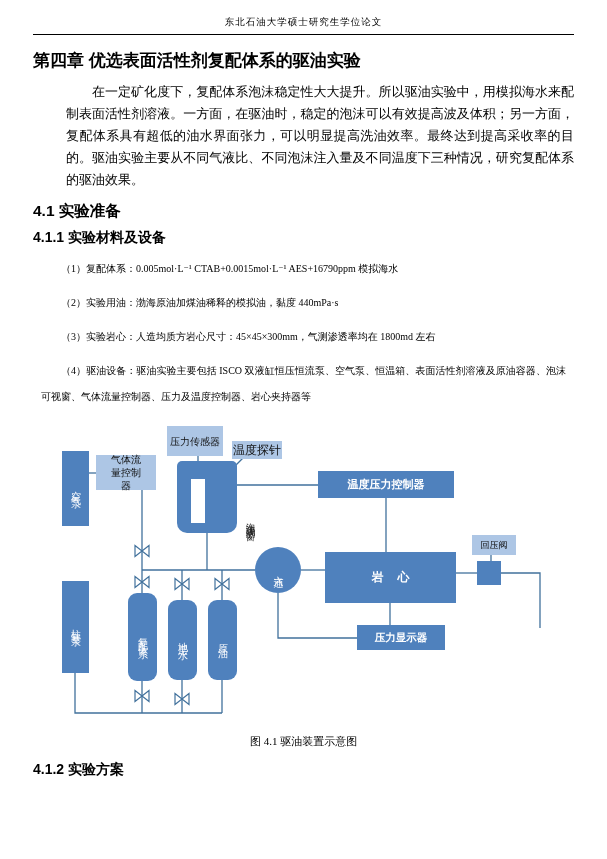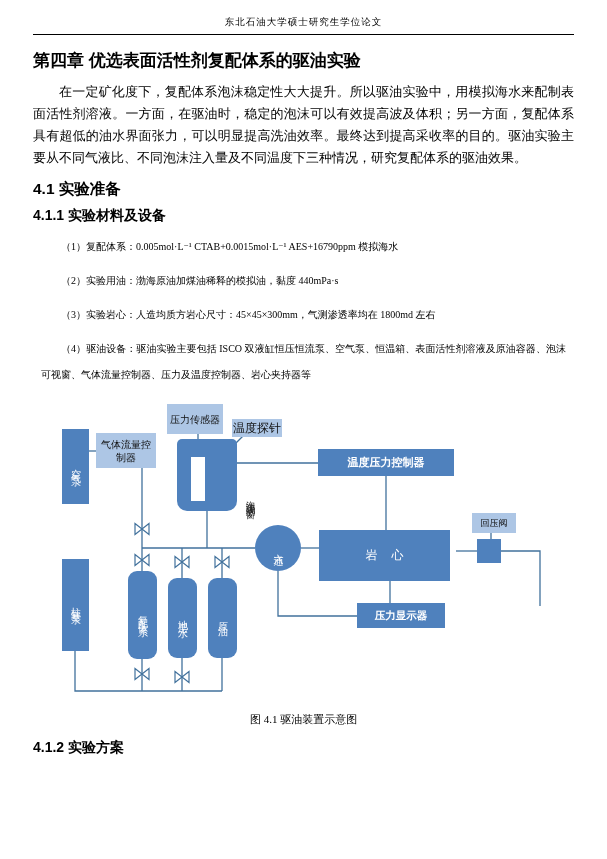--- a/index.html
+++ b/index.html
@@ -27,21 +27,21 @@
     font-weight:bold;
     font-size:17px;
     margin:14px 0 9px 0;
   }
   .body-text {
     font-size:13px;
     line-height:22px;
     text-align:justify;
     margin:0 0 6px 0;
   }
-  .indent { text-indent:2em; }
+  .indent { text-indent:2em;margin-left:33px; }
   .sec1 {
     font-family:"Liberation Sans","DejaVu Sans",sans-serif;
     font-weight:bold;
     font-size:15.5px;
     margin:10px 0 7px 0;
   }
   .sec2 {
     font-family:"Liberation Sans","DejaVu Sans",sans-serif;
     font-weight:bold;
     font-size:14px;
@@ -78,32 +78,32 @@
     color:#111;
   }
   .vtext {
     writing-mode:vertical-rl;
     text-orientation:upright;
     letter-spacing:4px;
   }
   .rounded { border-radius:9px; }
   
   .b-airpump   { left:7px;   top:33px;  width:27px;  height:75px;  font-size:10px; }
-  .b-gasflow   { left:41px;  top:37px;  width:60px;  height:35px;  font-size:10px; line-height:13px; padding:2px; }
+  .b-gasflow   { left:41px;  top:37px;  width:60px;  height:35px;  font-size:10px; line-height:13px; padding:12px; }
   .b-psensor   { left:112px; top:8px;   width:56px;  height:30px;  font-size:10px; line-height:13px; padding:2px; }
   .b-vessel    { left:122px; top:43px;  width:60px;  height:72px;  border-radius:5px 5px 10px 10px; }
   .b-vessel .window {
     position:absolute; left:14px; top:18px; width:14px; height:44px;
     background:#fff;
   }
   .b-tprobe    { left:177px; top:23px;  width:50px;  height:18px;  font-size:12px; }
   .b-tpctrl    { left:263px; top:53px;  width:136px; height:27px;  font-size:11px; font-weight:bold; }
   .lbl-window  { left:188px; top:64px;  width:14px;  height:76px;  font-size:9.5px; color:#222; letter-spacing:2px; }
   .b-sixway    { left:200px; top:129px; width:46px;  height:46px;  border-radius:50%; font-size:10px; letter-spacing:2px; }
-  .b-core      { left:264px; top:134px; width:131px; height:51px;  font-size:12px; font-weight:normal; letter-spacing:14px; text-indent:14px; }
+  .b-core      { left:270px; top:134px; width:131px; height:51px;  font-size:12px; font-weight:bold; letter-spacing:14px; text-indent:14px; }
   .b-bpvlabel  { left:417px; top:117px; width:44px;  height:20px;  font-size:9px; }
   .b-bpv       { left:422px; top:143px; width:24px;  height:24px; }
   .b-pdisplay  { left:302px; top:207px; width:88px;  height:25px;  font-size:10.5px; font-weight:bold; }
   .b-plunger   { left:7px;   top:163px; width:27px;  height:92px;  font-size:10px; }
   .b-cyl1      { left:73px;  top:175px; width:29px;  height:88px;  font-size:10px; }
   .b-cyl2      { left:113px; top:182px; width:29px;  height:80px;  font-size:10px; }
   .b-cyl3      { left:153px; top:182px; width:29px;  height:80px;  font-size:10px; }
   .caption {
     text-align:center;
     font-size:11px;

